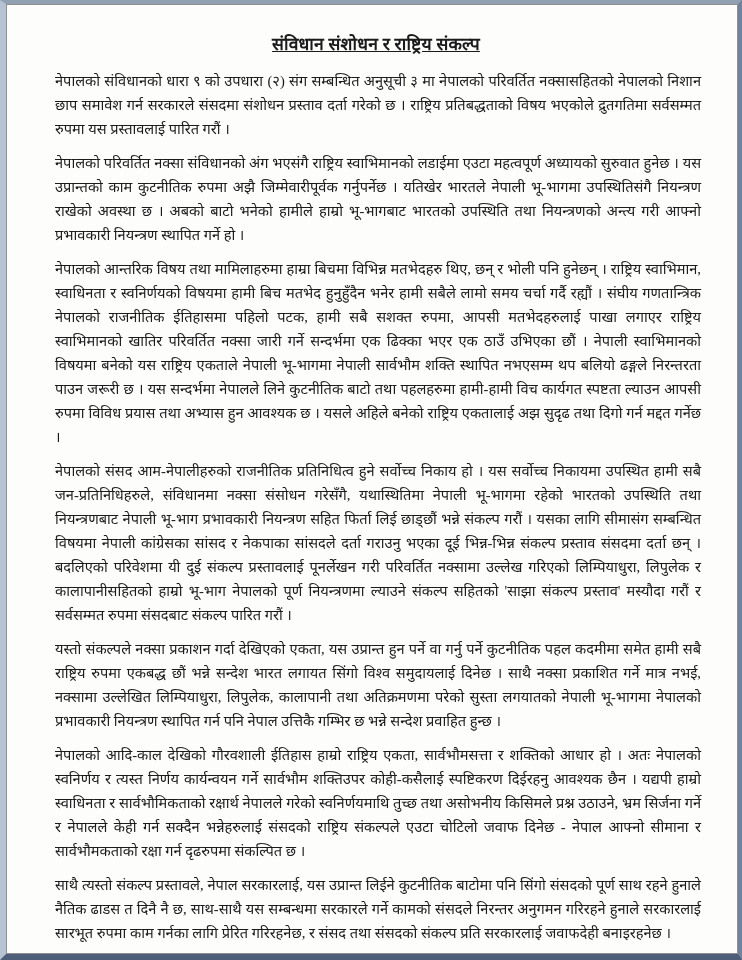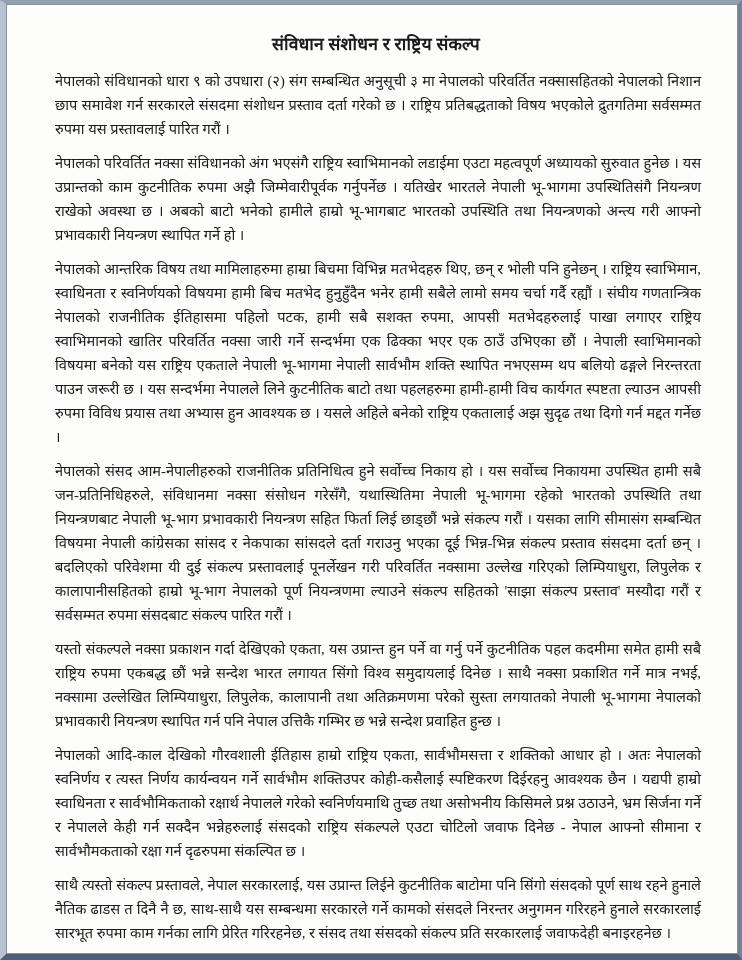--- a/index.html
+++ b/index.html
@@ -28,20 +28,21 @@
     border: 1px solid #8f8f8f;
     padding: 26px 36px 0 44px;
     color: #1b1b1b;
   }
   .doc-title {
     margin: 0 0 14px 0;
     text-align: center;
     font-size: 17.5px;
     font-weight: bold;
     letter-spacing: 0.2px;
+    text-decoration: underline;
   }
   .doc-para {
     margin: 0 0 10px 4px;
     font-size: 14.6px;
     line-height: 24px;
     text-align: justify;
     text-justify: inter-word;
   }
   .doc-footer {
     margin-top: 12px;

